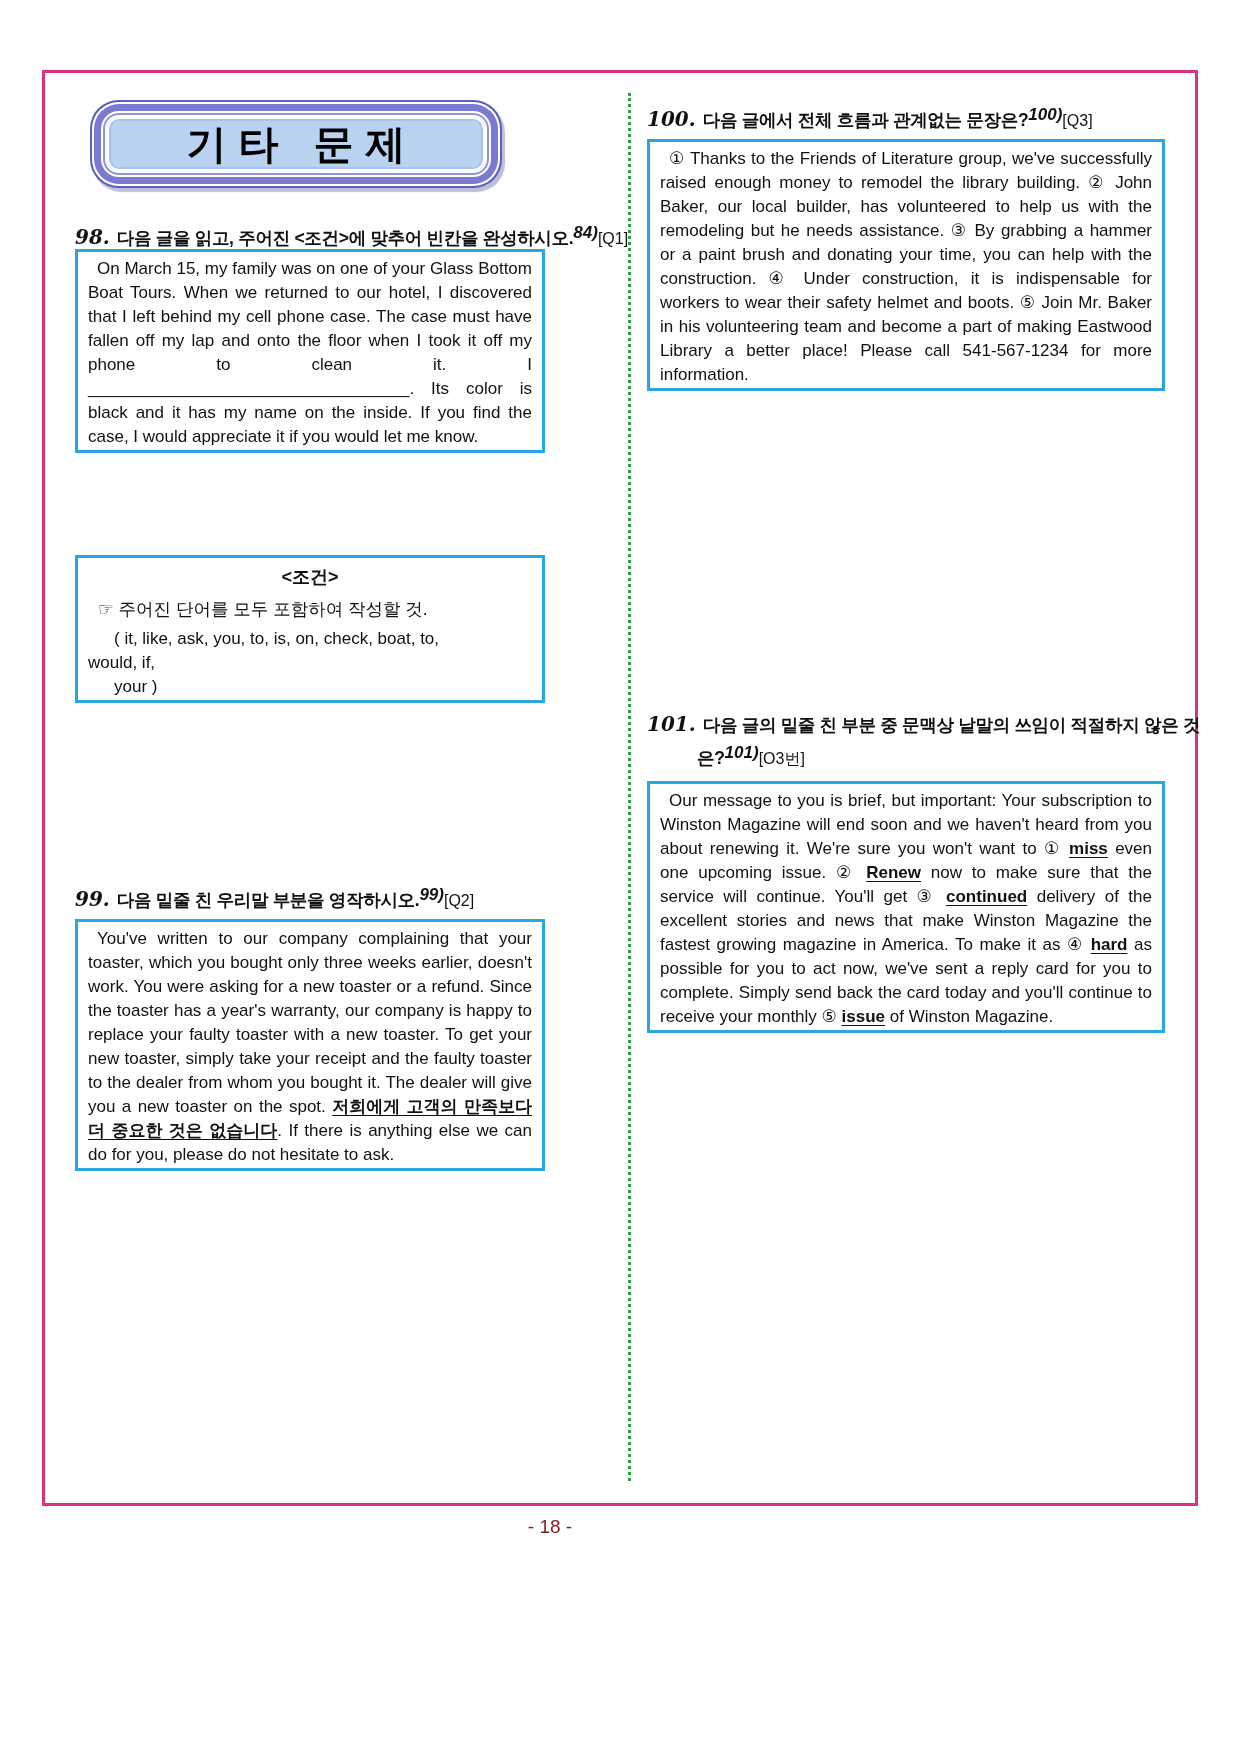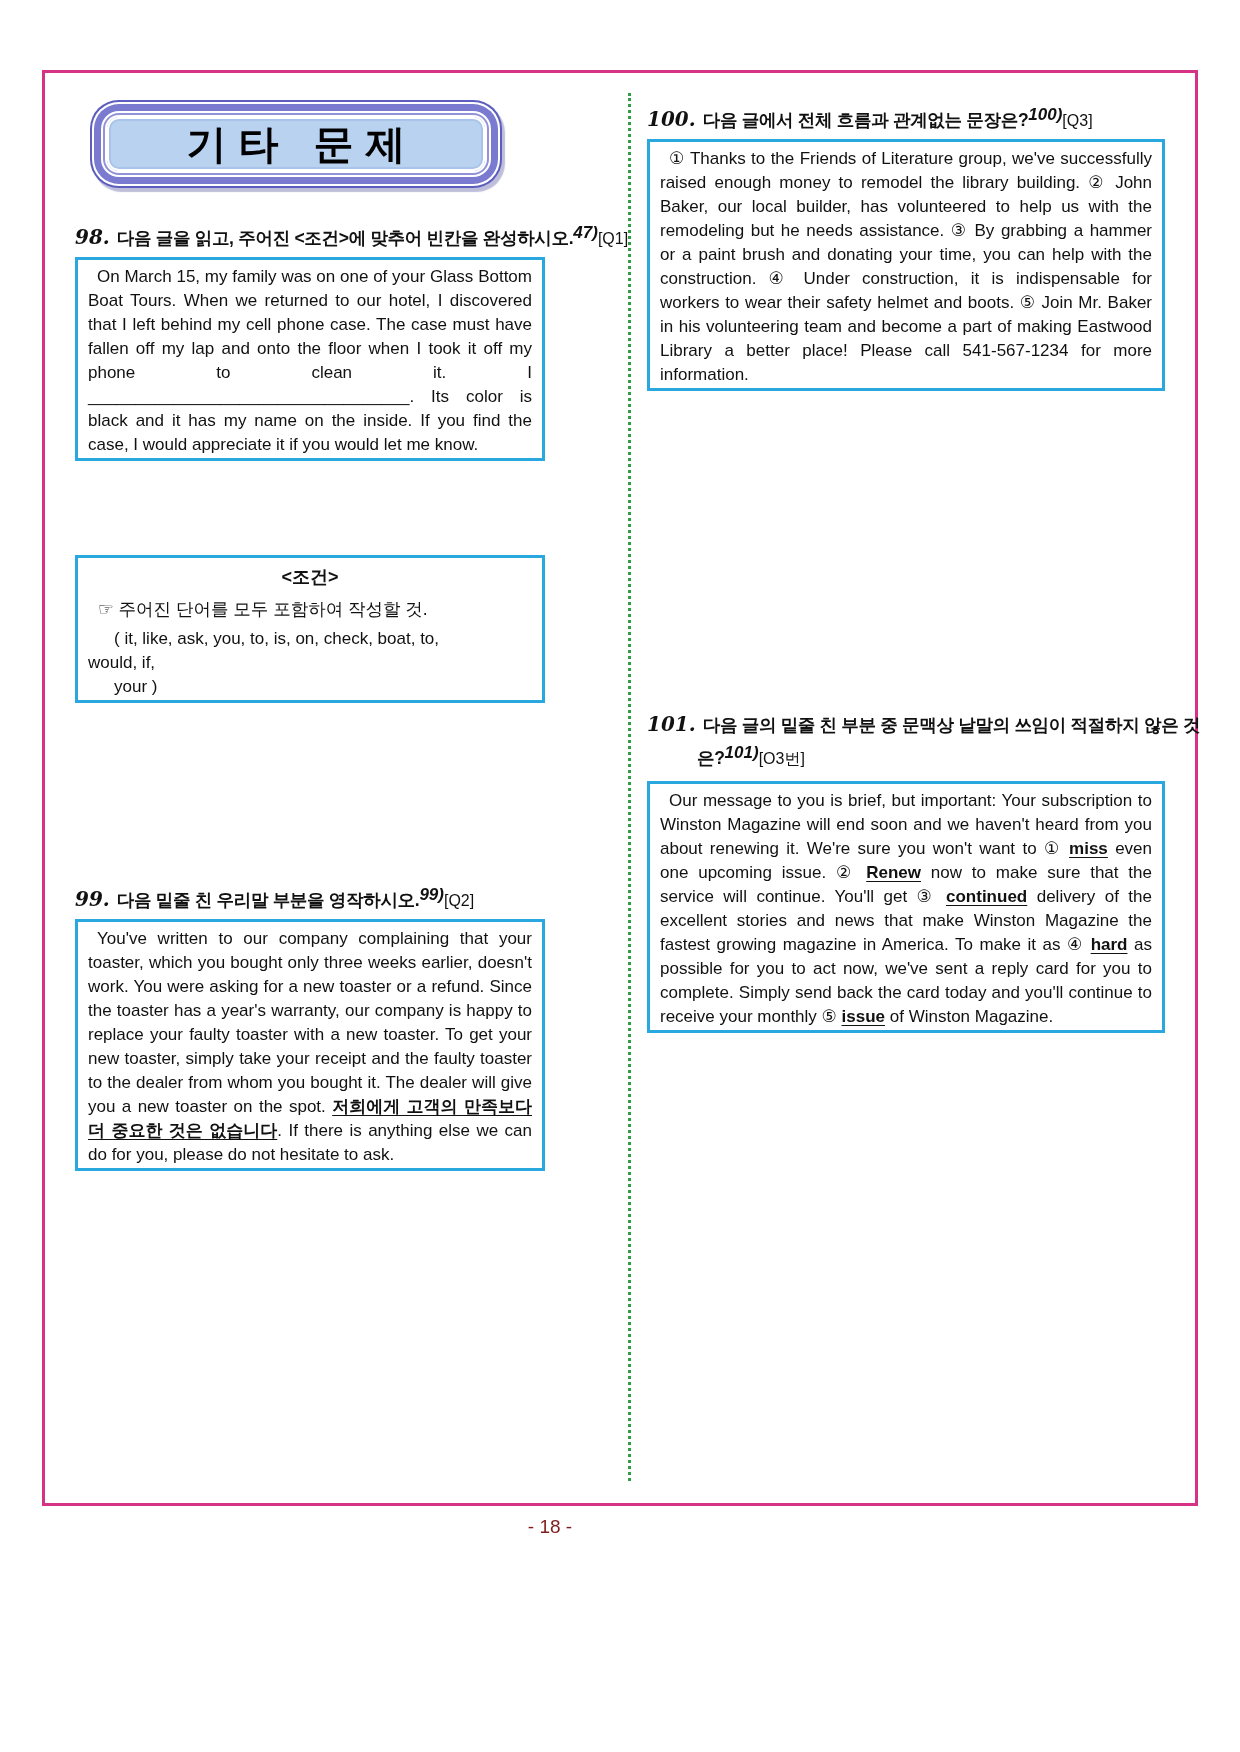--- a/index.html
+++ b/index.html
@@ -68,24 +68,24 @@
 <div class="page">
   <div class="frame">
 
     <div class="divider"></div>
 
     <div class="banner">
       <span class="banner-text">기타 문제</span>
     </div>
 
     <div class="q-label" style="left:30px; top:150px; width:560px;">
-      <span class="q-num">98.</span><span class="q-prompt">다음 글을 읽고, 주어진 &lt;조건&gt;에 맞추어 빈칸을 완성하시오.</span><sup class="q-foot">47)</sup><span class="q-tag">[Q1]</span>
+      <span class="q-num">98.</span><span class="q-prompt">다음 글을 읽고, 주어진 &lt;조건&gt;에 맞추어 빈칸을 완성하시오.</span><sup class="q-foot">84)</sup><span class="q-tag">[Q1]</span>
     </div>
 
-    <div class="box" style="left:30px; top:184px; width:444px;">
+    <div class="box" style="left:30px; top:176px; width:444px;">
       <p>On March 15, my family was on one of your Glass Bottom Boat Tours. When we returned to our hotel, I discovered that I left behind my cell phone case. The case must have fallen off my lap and onto the floor when I took it off my phone to clean it. I __________________________________. Its color is black and it has my name on the inside. If you find the case, I would appreciate it if you would let me know.</p>
     </div>
 
     <div class="box" style="left:30px; top:482px; width:444px;">
       <div class="cond-header">&lt;조건&gt;</div>
       <div class="cond-rule">☞ 주어진 단어를 모두 포함하여 작성할 것.</div>
       <div class="cond-line cond-indent">( it, like, ask, you, to, is, on, check, boat, to,</div>
       <div class="cond-line">would, if,</div>
       <div class="cond-line cond-indent">your )</div>
     </div>

